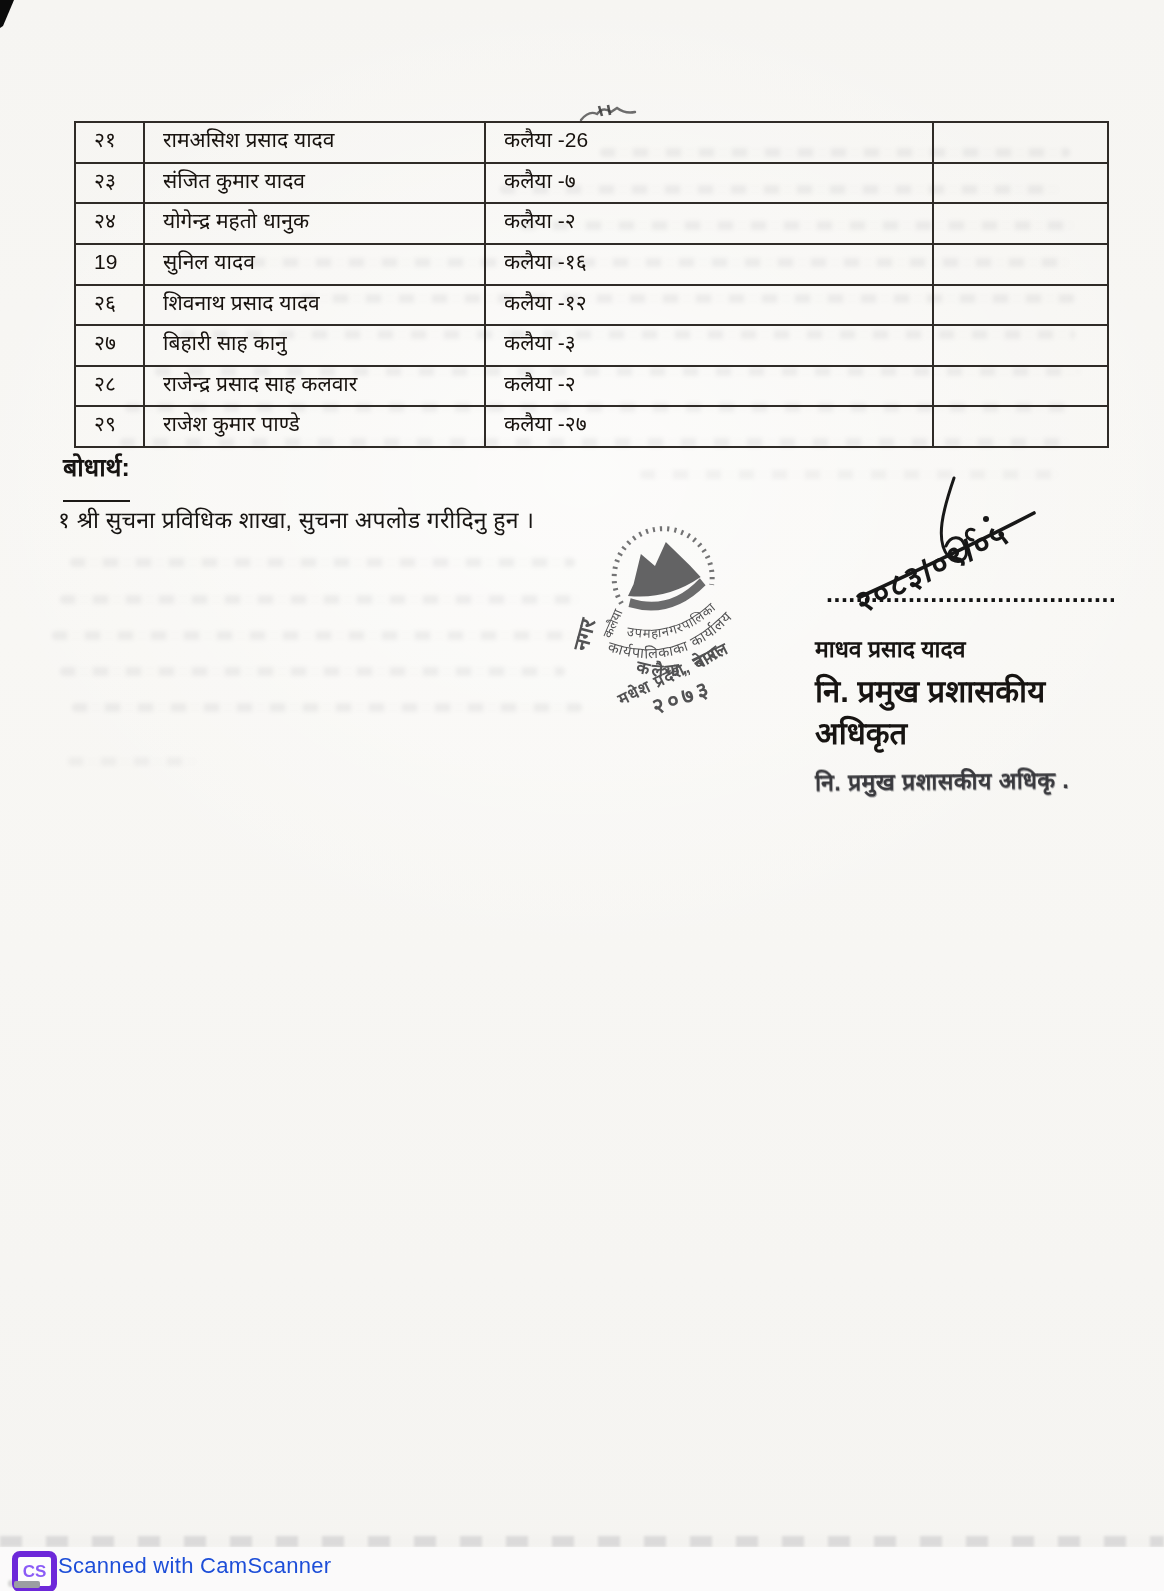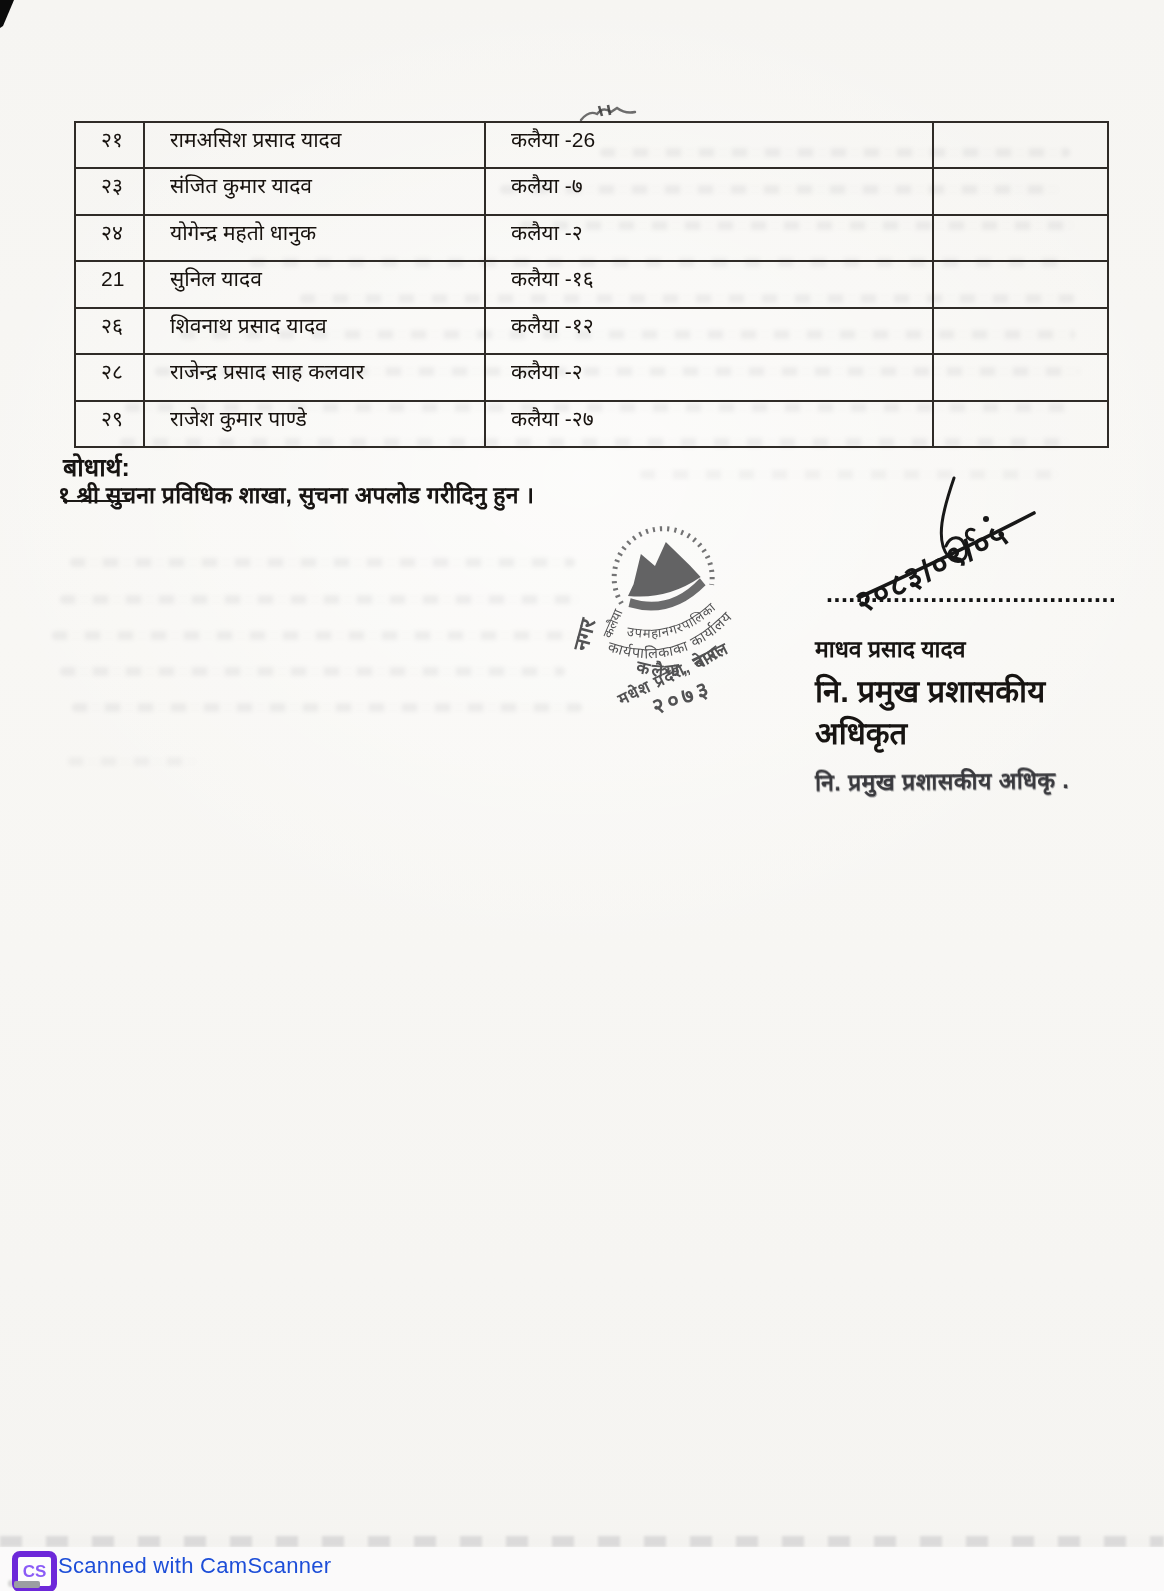--- a/index.html
+++ b/index.html
@@ -22,29 +22,29 @@
     background:repeating-linear-gradient(90deg, rgba(120,120,126,.5) 0 15px, rgba(120,120,126,.05) 15px 33px);
     filter:blur(2.2px);opacity:.20;}
 
   
   .smudge{position:absolute;left:575px;top:100px;}
 
   
   table.roster{position:absolute;left:74px;top:121px;width:1033px;height:327px;
     border-collapse:collapse;table-layout:fixed;}
   table.roster td{border:2px solid #2f2b27;vertical-align:top;
-    font-size:21px;line-height:27px;padding:3px 8px 2px 25px;
+    font-size:21px;line-height:27px;padding:3px 8px 2px 18px;
     color:#17120e;}
   td.sn{padding-left:17px;}
   td.addr{padding-left:11px;}
 
   
   .bodhartha-heading{position:absolute;left:63px;top:449px;font-size:25px;font-weight:bold;
     border-bottom:2.5px solid #1c1916;padding-bottom:17px;}
-  .bodhartha-item{position:absolute;left:58px;top:478px;font-size:23px;font-weight:bold;letter-spacing:.2px;}
+  .bodhartha-item{position:absolute;left:58px;top:503px;font-size:23px;font-weight:normal;letter-spacing:.2px;}
 
   
   .stamp{position:absolute;left:560px;top:497px;width:218px;height:224px;opacity:.88;}
   .stamp svg{width:100%;height:100%;}
 
   
   .signature{position:absolute;left:812px;top:466px;width:300px;height:150px;}
   .sig-dots{position:absolute;left:826px;top:579px;width:288px;overflow:hidden;white-space:nowrap;
     font-size:25px;font-weight:bold;letter-spacing:.5px;color:#141414;}
 
@@ -117,29 +117,35 @@
       <td class="addr">कलैया -७</td>
       <td></td>
     </tr>
     <tr>
       <td class="sn">२४</td>
       <td>योगेन्द्र महतो धानुक</td>
       <td class="addr">कलैया -२</td>
       <td></td>
     </tr>
     <tr>
-      <td class="sn">21</td>
+      <td class="sn">19</td>
       <td>सुनिल यादव</td>
       <td class="addr">कलैया -१६</td>
       <td></td>
     </tr>
     <tr>
       <td class="sn">२६</td>
       <td>शिवनाथ प्रसाद यादव</td>
       <td class="addr">कलैया -१२</td>
+      <td></td>
+    </tr>
+    <tr>
+      <td class="sn">२७</td>
+      <td>बिहारी साह कानु</td>
+      <td class="addr">कलैया -३</td>
       <td></td>
     </tr>
     <tr>
       <td class="sn">२८</td>
       <td>राजेन्द्र प्रसाद साह कलवार</td>
       <td class="addr">कलैया -२</td>
       <td></td>
     </tr>
     <tr>
       <td class="sn">२९</td>

